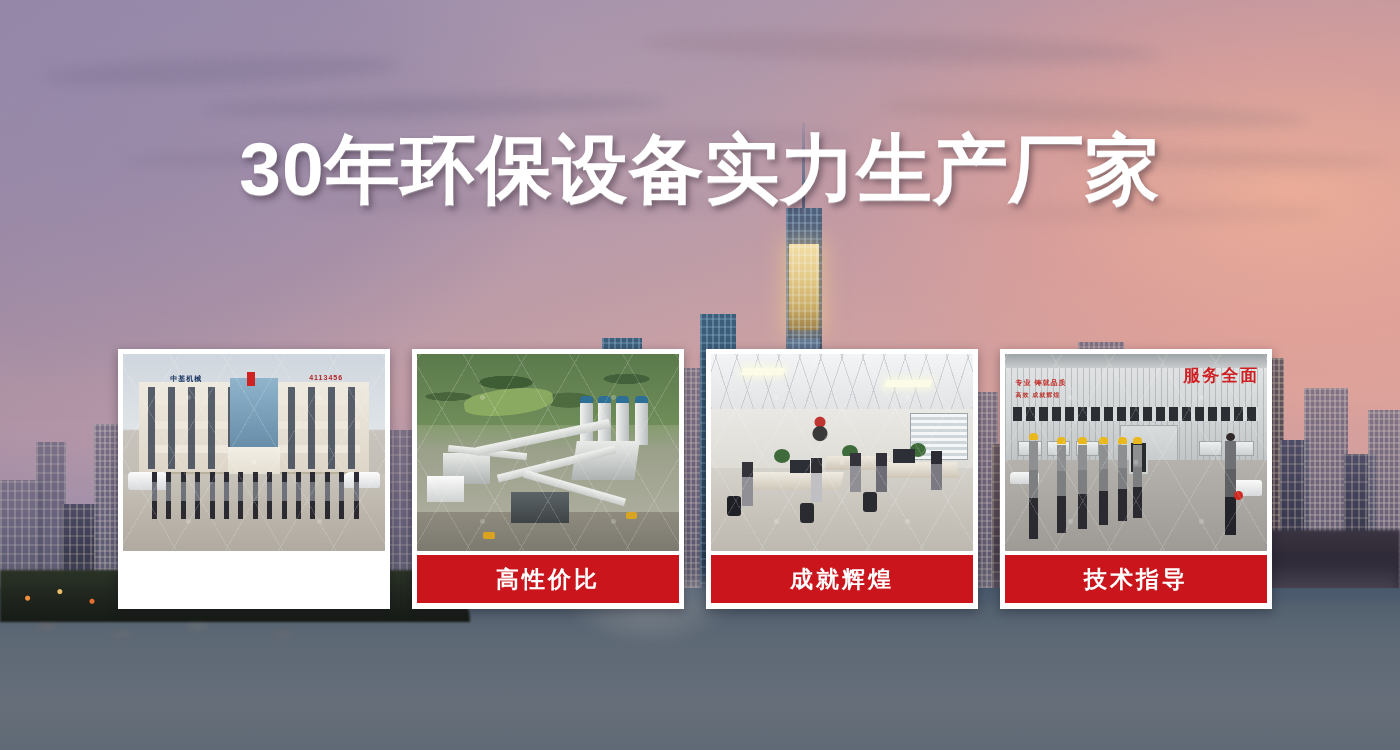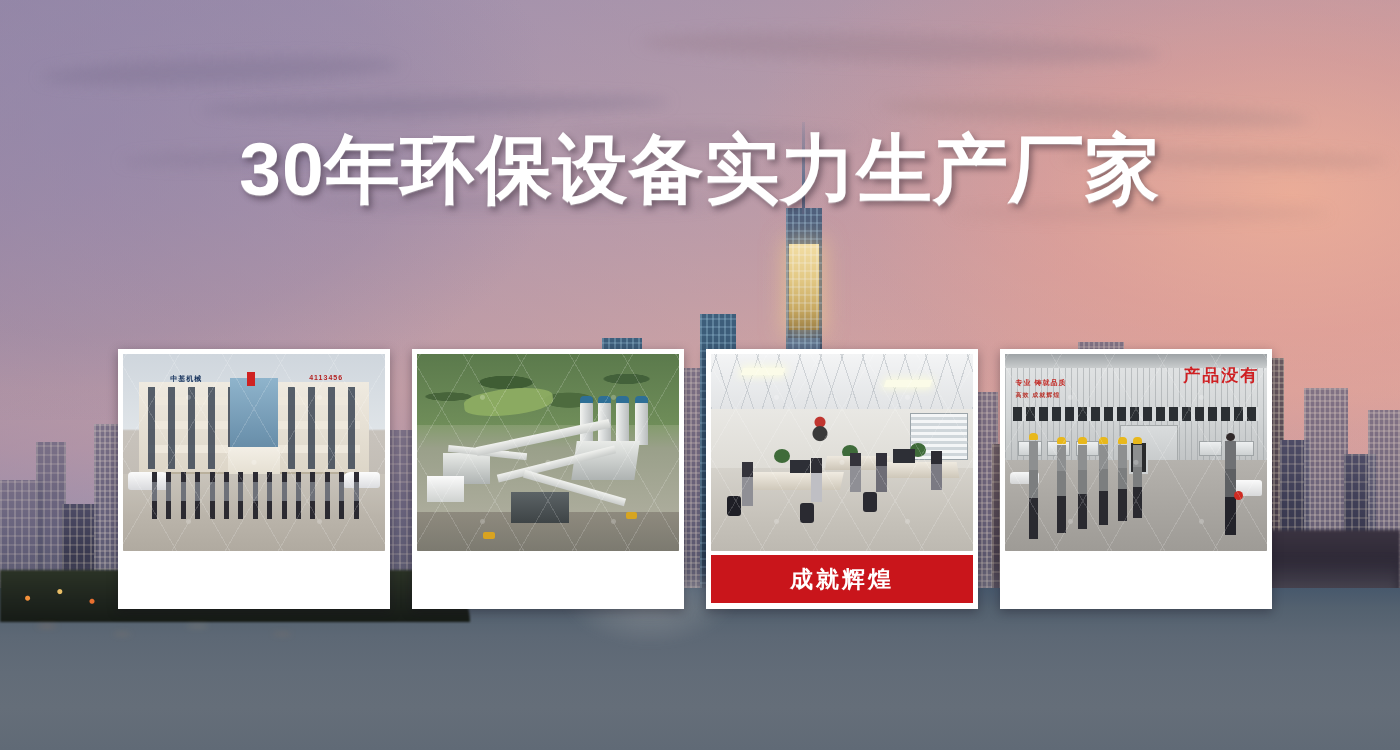--- a/index.html
+++ b/index.html
@@ -561,20 +561,21 @@
           <div class="bar b2"></div>
             <div class="bar b3"></div>
           <div class="yard"></div>
           <div class="block k3"></div>
             <div class="block k4"></div>
           <div class="dig"></div>
             <div class="dig2"></div>
         </div>
         <div class="wm"></div>
       </div>
+      <div class="card-caption">高性价比</div>
     </div>
 
     <div class="card">
       <div class="card-photo">
         <div class="p3">
           <div class="ceil"></div>
           <div class="lamp l1"></div>
             <div class="lamp l2"></div>
           <div class="wall"></div>
           <div class="decal"></div>
@@ -600,21 +601,21 @@
         <div class="wm"></div>
       </div>
       <div class="card-caption">成就辉煌</div>
     </div>
 
     <div class="card">
       <div class="card-photo">
         <div class="p4">
           <div class="hall"></div>
           <div class="roofline"></div>
-          <div class="bigtext">产品没有</div>
+          <div class="bigtext">服务全面</div>
           <div class="smtext">专业 铸就品质</div>
           <div class="smtext2">高效 成就辉煌</div>
           <div class="striprow"></div>
           <div class="shutter"></div>
           <div class="win4 w1"></div>
             <div class="win4 w2"></div>
             <div class="win4 w3"></div>
           <div class="win4 w5"></div>
             <div class="win4 w4"></div>
           <div class="yard4"></div>
@@ -625,16 +626,17 @@
             <div class="worker wb"></div>
             <div class="worker wc"></div>
           <div class="worker wd"></div>
             <div class="worker we"></div>
             <div class="worker wf"></div>
           <div class="boss"></div>
           <div class="helmet"></div>
         </div>
         <div class="wm"></div>
       </div>
+      <div class="card-caption">技术指导</div>
     </div>
 
   </div>
 </div>
 
 </body></html>

